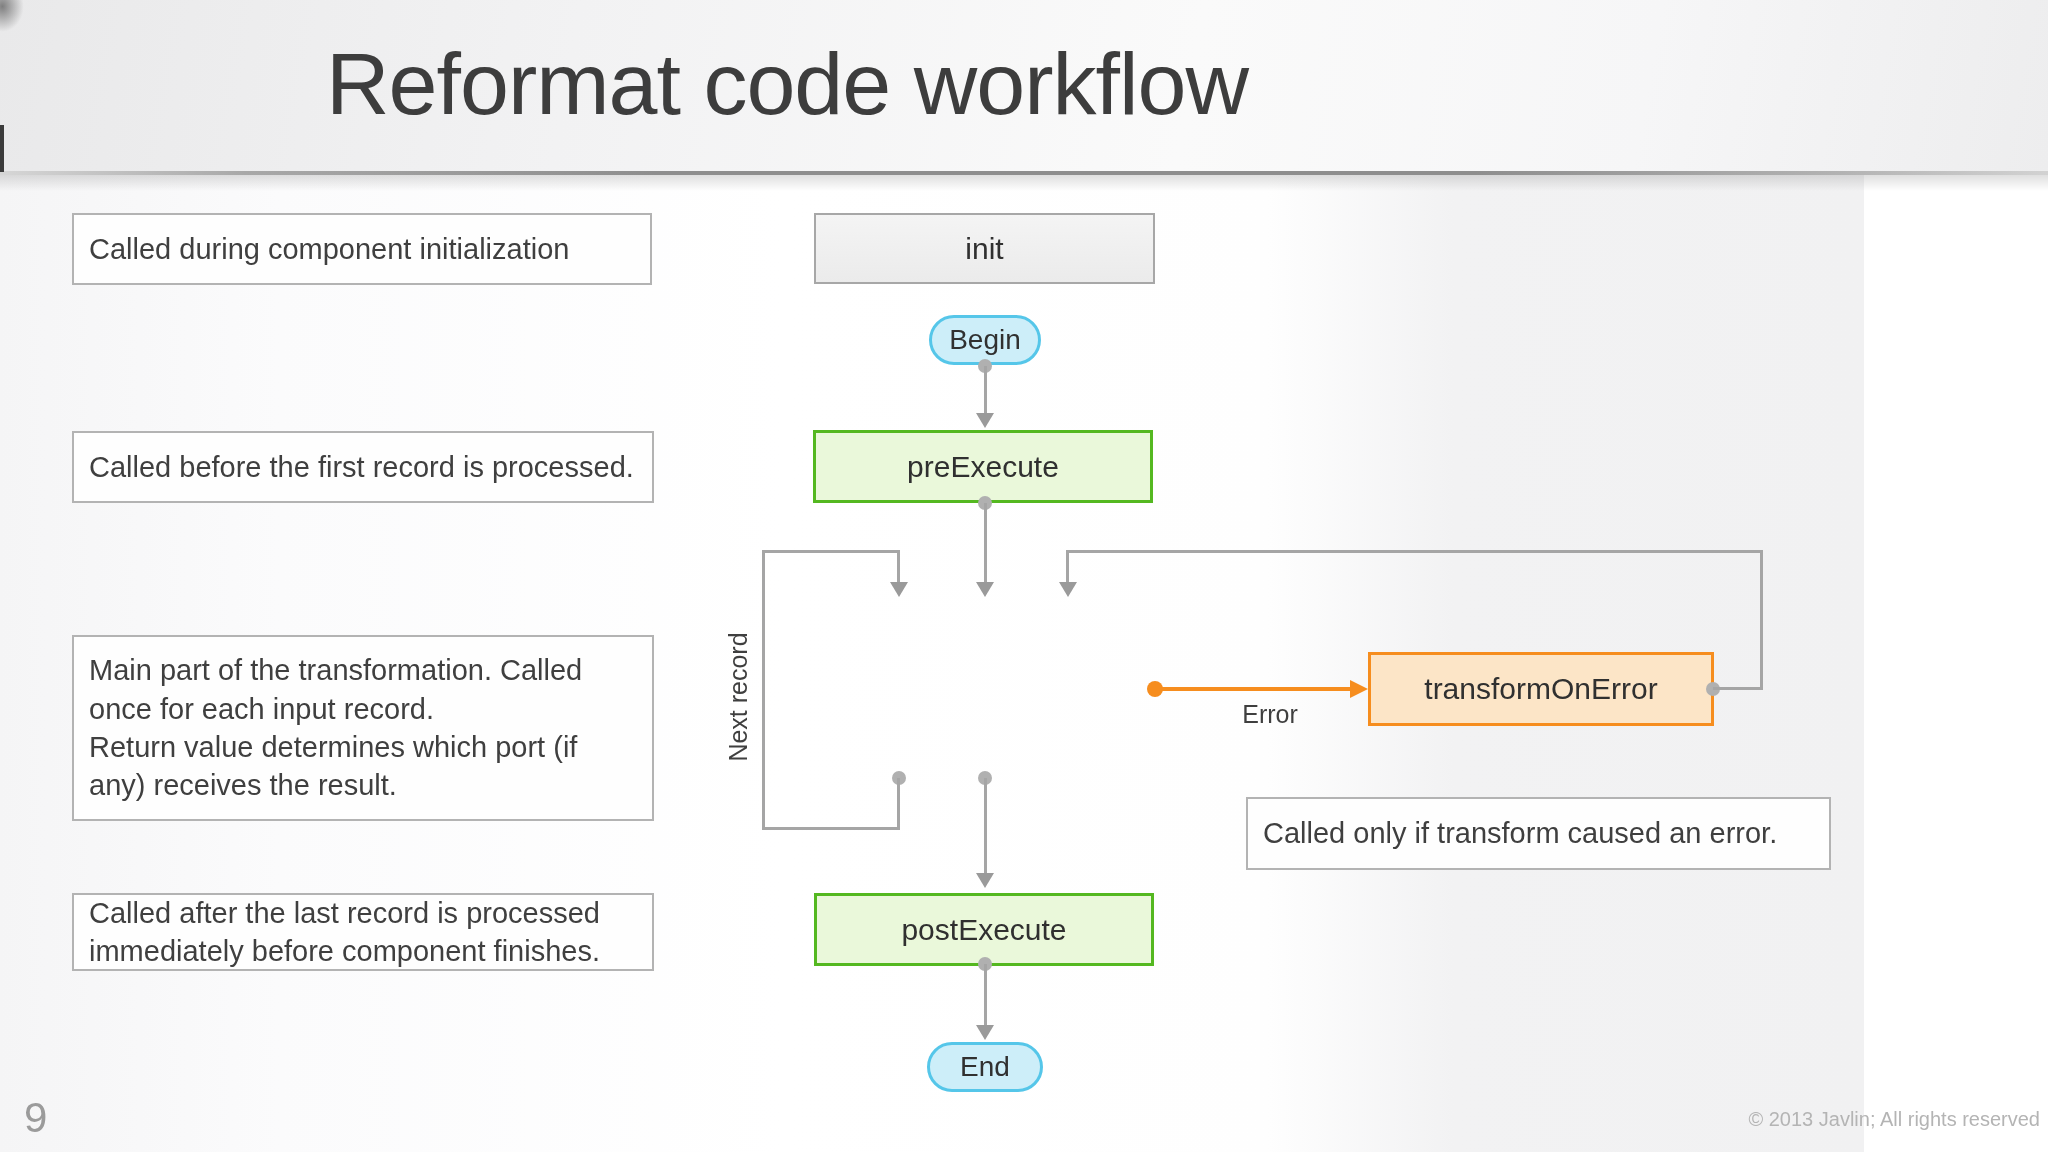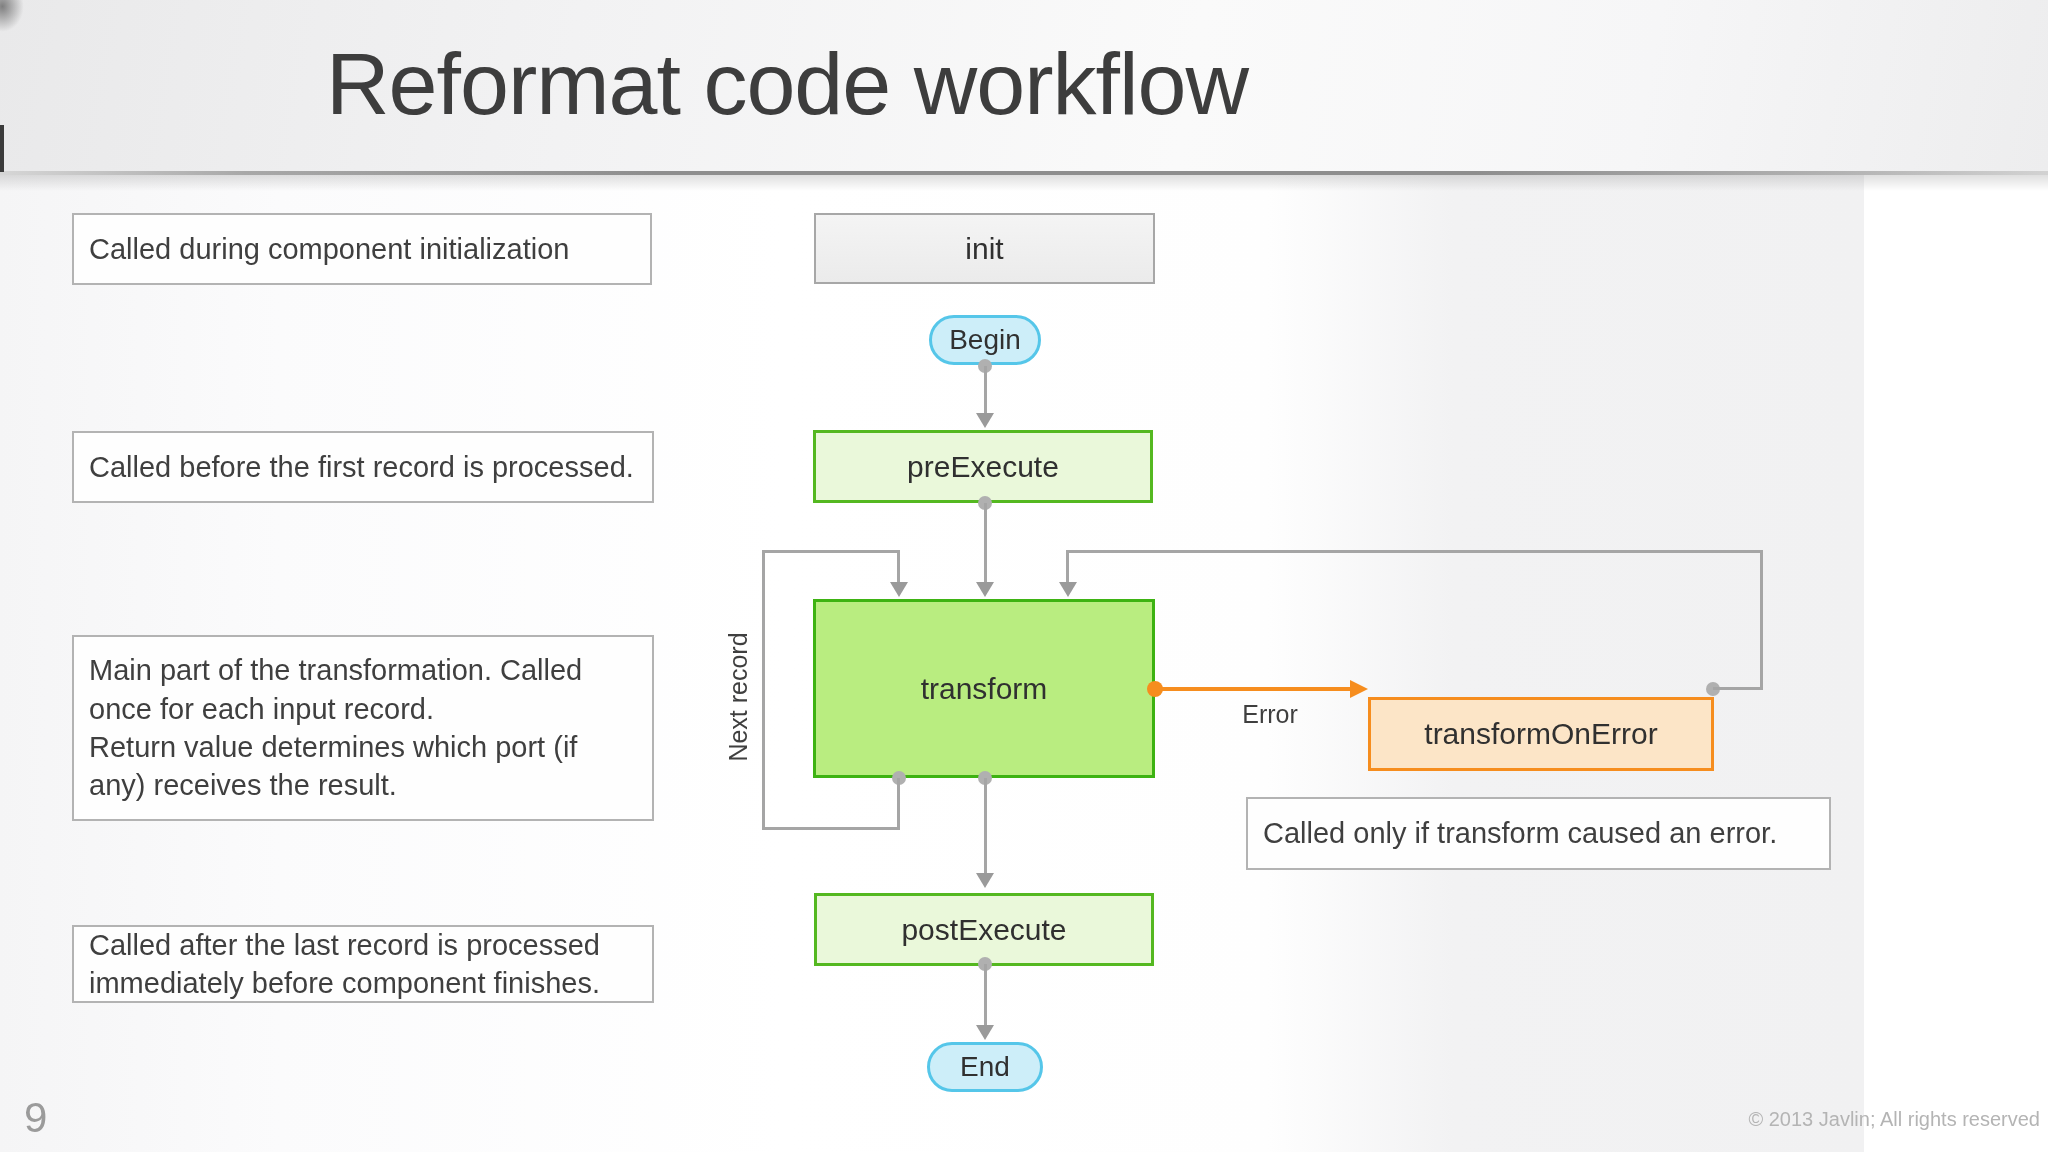--- a/index.html
+++ b/index.html
@@ -42,21 +42,21 @@
   }
 
   
   .node {
     position:absolute; display:flex; align-items:center; justify-content:center;
     font-size:30px; color:#303030;
   }
   .node-init { background:linear-gradient(180deg,#f4f4f4,#ebebeb); border:2px solid #a7a7a7; }
   .node-phase { background:#eaf8da; border:3px solid #54b820; }
   .node-transform { background:#b9ed80; border:3px solid #3db312; }
-  .node-onerror { background:#fce5c7; border:3px solid #f68d1e;margin-top:45px; }
+  .node-onerror { background:#fce5c7; border:3px solid #f68d1e; }
   .pill { background:#cdeef9; border:3px solid #55c6e9; border-radius:26px; font-size:28px; }
 
   
   .line { position:absolute; background:#a5a5a5; }
   .oline { position:absolute; background:#f68d1e; }
   .dot { position:absolute; width:14px; height:14px; border-radius:50%; background:#b0b0b0; }
   .odot { position:absolute; width:16px; height:16px; border-radius:50%; background:#f68d1e; }
   .arrow-down { position:absolute; width:0; height:0;
     border-left:9px solid transparent; border-right:9px solid transparent; border-top:15px solid #9a9a9a; }
   .arrow-right { position:absolute; width:0; height:0;
@@ -89,35 +89,34 @@
 
   <div class="note" style="left:72px; top:431px; width:582px; height:72px;">
     <div>Called before the first record is processed.</div>
   </div>
 
   <div class="note" style="left:72px; top:590px; width:582px; height:186px;margin-top:45px;">
     <div>Main part of the transformation. Called once for each input record.</div>
     <div>Return value determines which port (if any) receives the result.</div>
   </div>
 
-  <div class="note" style="left:72px; top:893px; width:582px; height:78px;margin-top:32px;">
+  <div class="note" style="left:72px; top:893px; width:582px; height:78px;">
     <div>Called after the last record is processed immediately before component finishes.</div>
   </div>
 
   <div class="note" style="left:1246px; top:757px; width:585px; height:73px;margin-top:40px;">
     <div>Called only if transform caused an error.</div>
   </div>
 
   <div class="node node-init" style="left:814px; top:213px; width:341px; height:71px;">init</div>
 
   <div class="node pill" style="left:929px; top:315px; width:112px; height:50px;">Begin</div>
 
   <div class="node node-phase" style="left:813px; top:430px; width:340px; height:73px;">preExecute</div>
 
-  <div class="node node-transform" style="left:813px; top:599px; width:342px; height:179px;">transform</div>
 
   <div class="node node-onerror" style="left:1368px; top:652px; width:346px; height:74px;">transformOnError</div>
 
   <div class="node node-phase" style="left:814px; top:893px; width:340px; height:73px;">postExecute</div>
 
   <div class="node pill" style="left:927px; top:1042px; width:116px; height:50px;">End</div>
 
   <div class="dot" style="left:978px; top:359px;"></div>
   <div class="line" style="left:984px; top:366px; width:3px; height:48px;"></div>
   <div class="arrow-down" style="left:976px; top:413px;"></div>

